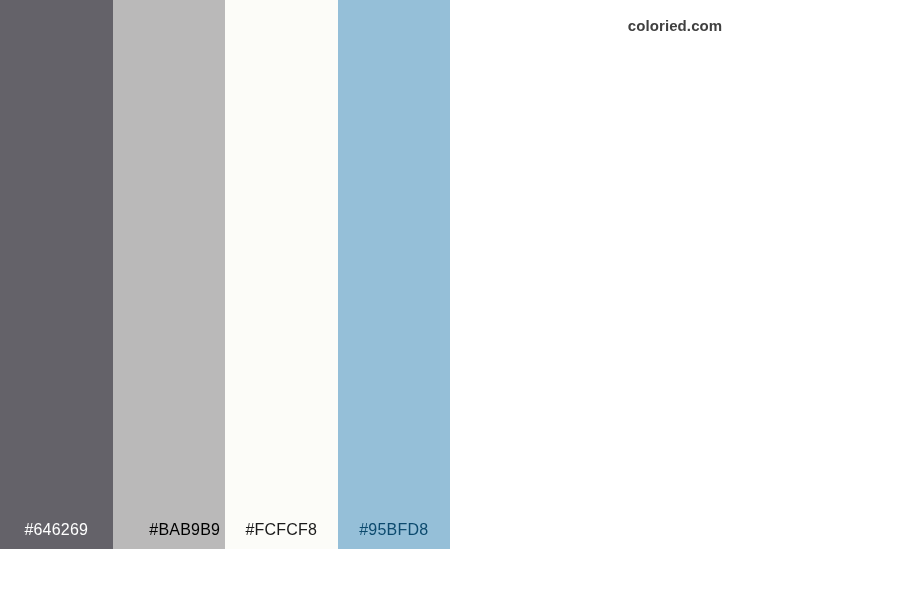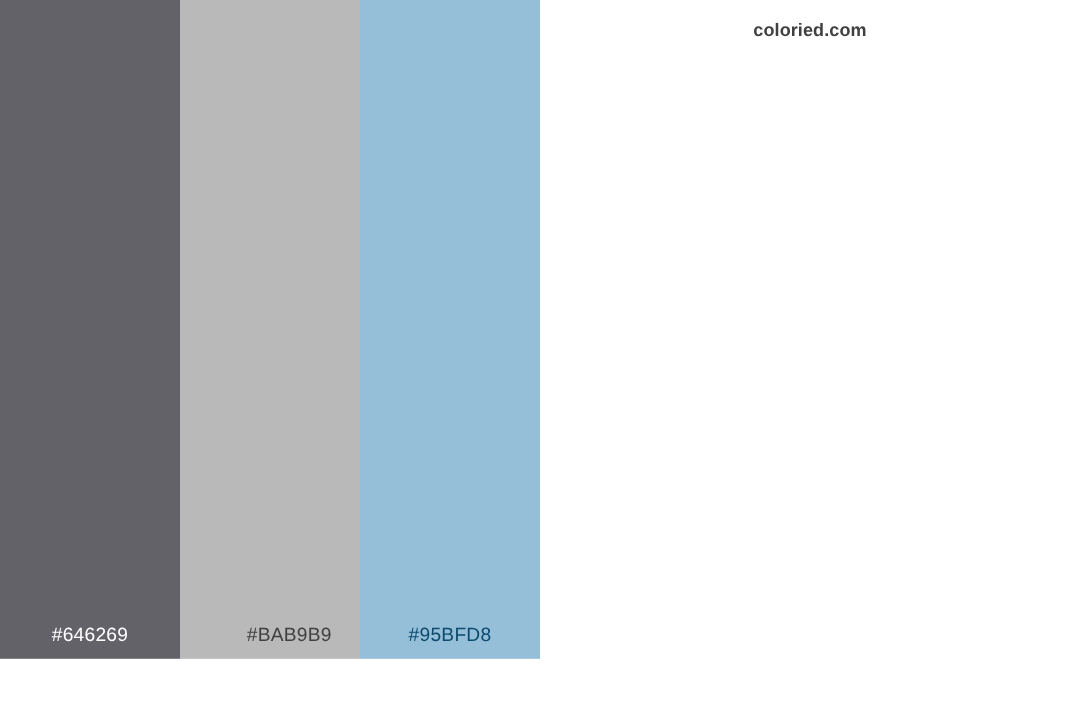--- a/index.html
+++ b/index.html
@@ -68,23 +68,26 @@
 
 <div id="palette-page">
 
   <div id="swatch-strip">
 
     <div class="swatch" style="background-color: rgb(100, 98, 105);">
       <div class="swatch-label" style="color: rgb(255, 255, 255);">#646269</div>
     </div>
 
     <div class="swatch" style="background-color: rgb(186, 185, 185);">
-      <div class="swatch-label" style="color: #404040; padding-left: 32px;">#BAB9B9</div>
+      <div class="swatch-label" style="color: #000000; padding-left: 32px;">#BAB9B9</div>
     </div>
 
+    <div class="swatch" style="background-color: rgb(252, 252, 248);">
+      <div class="swatch-label" style="color: rgb(26, 26, 26);">#FCFCF8</div>
+    </div>
 
 
     <div class="swatch" style="background-color: rgb(149, 191, 216);">
       <div class="swatch-label" style="color: #0c4a6e;">#95BFD8</div>
     </div>
 
   </div>
 
   <div id="footer-bar">
     <div id="site-credit">coloried.com</div>

